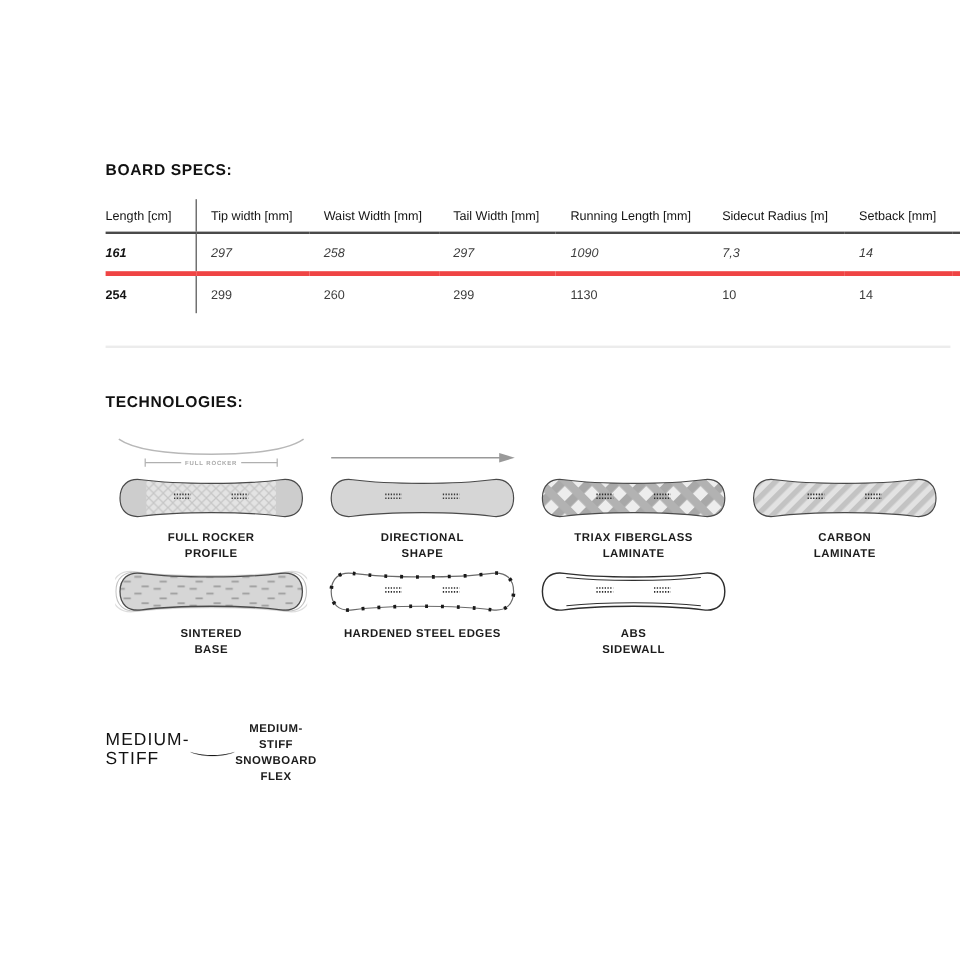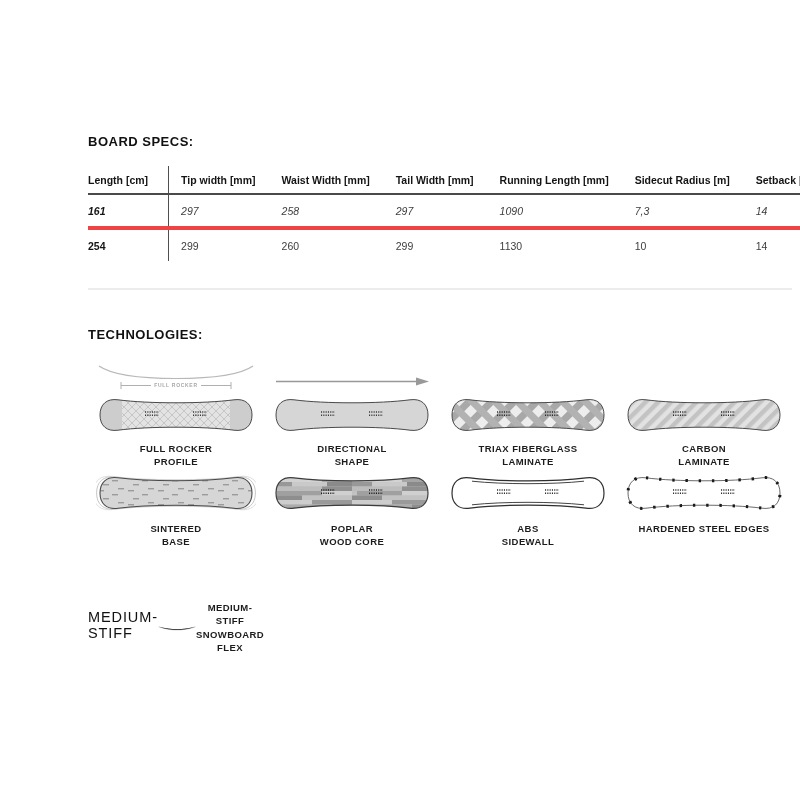--- a/index.html
+++ b/index.html
@@ -12,21 +12,21 @@
   }
 
   
   table.specs {
     border-collapse:collapse; width:704px; margin-top:17px;
   }
   table.specs th, table.specs td {
     text-align:left; white-space:nowrap; vertical-align:middle;
   }
   table.specs th {
-    font-size:10.5px; font-weight:bold; color:#141414;
+    font-size:10.5px; font-weight:normal; color:#141414;
     padding:8px 14px 7px 0; border-bottom:2px solid #4a4a4a;
   }
   table.specs td {
     font-size:10.5px; color:#3d3d3d; padding:10px 14px 9px 0;
   }
   table.specs th:first-child, table.specs td:first-child {
     border-right:1px solid #4f4f4f; padding-right:20px;
   }
   table.specs th:not(:first-child), table.specs td:not(:first-child) {
     padding-left:12px;
@@ -259,61 +259,48 @@
           <use href="#boardPath" transform="translate(80,20) scale(1.045) translate(-80,-20)" fill="none" stroke="#c2c2c2" stroke-width="0.9"></use>
           <use href="#boardPath" fill="url(#patSinter)" stroke="#4a4a4a" stroke-width="1.1"></use>
         </g>
       </svg>
       <div class="tech-label">
         <div>SINTERED</div>
         <div>BASE</div>
       </div>
     </div>
 
+
     <div class="tech-cell">
       <svg class="board-svg" width="160" height="44" viewBox="0 0 160 44">
         <g transform="translate(0,2)">
-          <use href="#boardPath" fill="url(#patPoplar)" stroke="#3c3c3c" stroke-width="1.2"></use>
-          <use href="#inserts" x="49" y="17" stroke="#1f1f1f" stroke-width="1.4"></use>
-          <use href="#inserts" x="97" y="17" stroke="#1f1f1f" stroke-width="1.4"></use>
+          <use href="#boardPath" fill="#ffffff" stroke="#6a6a6a" stroke-width="1"></use>
+          <use href="#boardPath" fill="none" stroke="#1a1a1a" stroke-width="3" stroke-dasharray="2.4 10.8"></use>
+          <use href="#inserts" x="49" y="17" stroke="#2a2a2a" stroke-width="1.4"></use>
+          <use href="#inserts" x="97" y="17" stroke="#2a2a2a" stroke-width="1.4"></use>
         </g>
       </svg>
       <div class="tech-label">
-        <div>POPLAR</div>
-        <div>WOOD CORE</div>
+        <div>HARDENED STEEL EDGES</div>
       </div>
     </div>
 
     <div class="tech-cell">
       <svg class="board-svg" width="160" height="44" viewBox="0 0 160 44">
         <g transform="translate(0,2)">
           <use href="#boardPath" fill="#ffffff" stroke="#2e2e2e" stroke-width="1.2"></use>
           <path d="M24,8.2 C55,11.5 105,11.5 136,8.2" stroke="#2e2e2e" stroke-width="0.9" fill="none"></path>
           <path d="M24,31.8 C55,28.5 105,28.5 136,31.8" stroke="#2e2e2e" stroke-width="0.9" fill="none"></path>
           <use href="#inserts" x="49" y="17" stroke="#2a2a2a" stroke-width="1.4"></use>
           <use href="#inserts" x="97" y="17" stroke="#2a2a2a" stroke-width="1.4"></use>
         </g>
       </svg>
       <div class="tech-label">
         <div>ABS</div>
         <div>SIDEWALL</div>
-      </div>
-    </div>
-
-    <div class="tech-cell">
-      <svg class="board-svg" width="160" height="44" viewBox="0 0 160 44">
-        <g transform="translate(0,2)">
-          <use href="#boardPath" fill="#ffffff" stroke="#6a6a6a" stroke-width="1"></use>
-          <use href="#boardPath" fill="none" stroke="#1a1a1a" stroke-width="3" stroke-dasharray="2.4 10.8"></use>
-          <use href="#inserts" x="49" y="17" stroke="#2a2a2a" stroke-width="1.4"></use>
-          <use href="#inserts" x="97" y="17" stroke="#2a2a2a" stroke-width="1.4"></use>
-        </g>
-      </svg>
-      <div class="tech-label">
-        <div>HARDENED STEEL EDGES</div>
       </div>
     </div>
 
   </div>
 
   <div class="flex-block">
     <div class="flex-title">MEDIUM-STIFF</div>
     <svg class="flex-curve" width="160" height="18" viewBox="0 0 160 18">
       <path d="M3,4 C30,14.5 58,17 80,17 C102,17 130,14.5 157,4 C130,11.5 102,13.8 80,13.8 C58,13.8 30,11.5 3,4 Z" fill="#1a1a1a"></path>
       <path d="M3,4 C30,14.5 58,17 80,17 C102,17 130,14.5 157,4" fill="none" stroke="#1a1a1a" stroke-width="1"></path>

